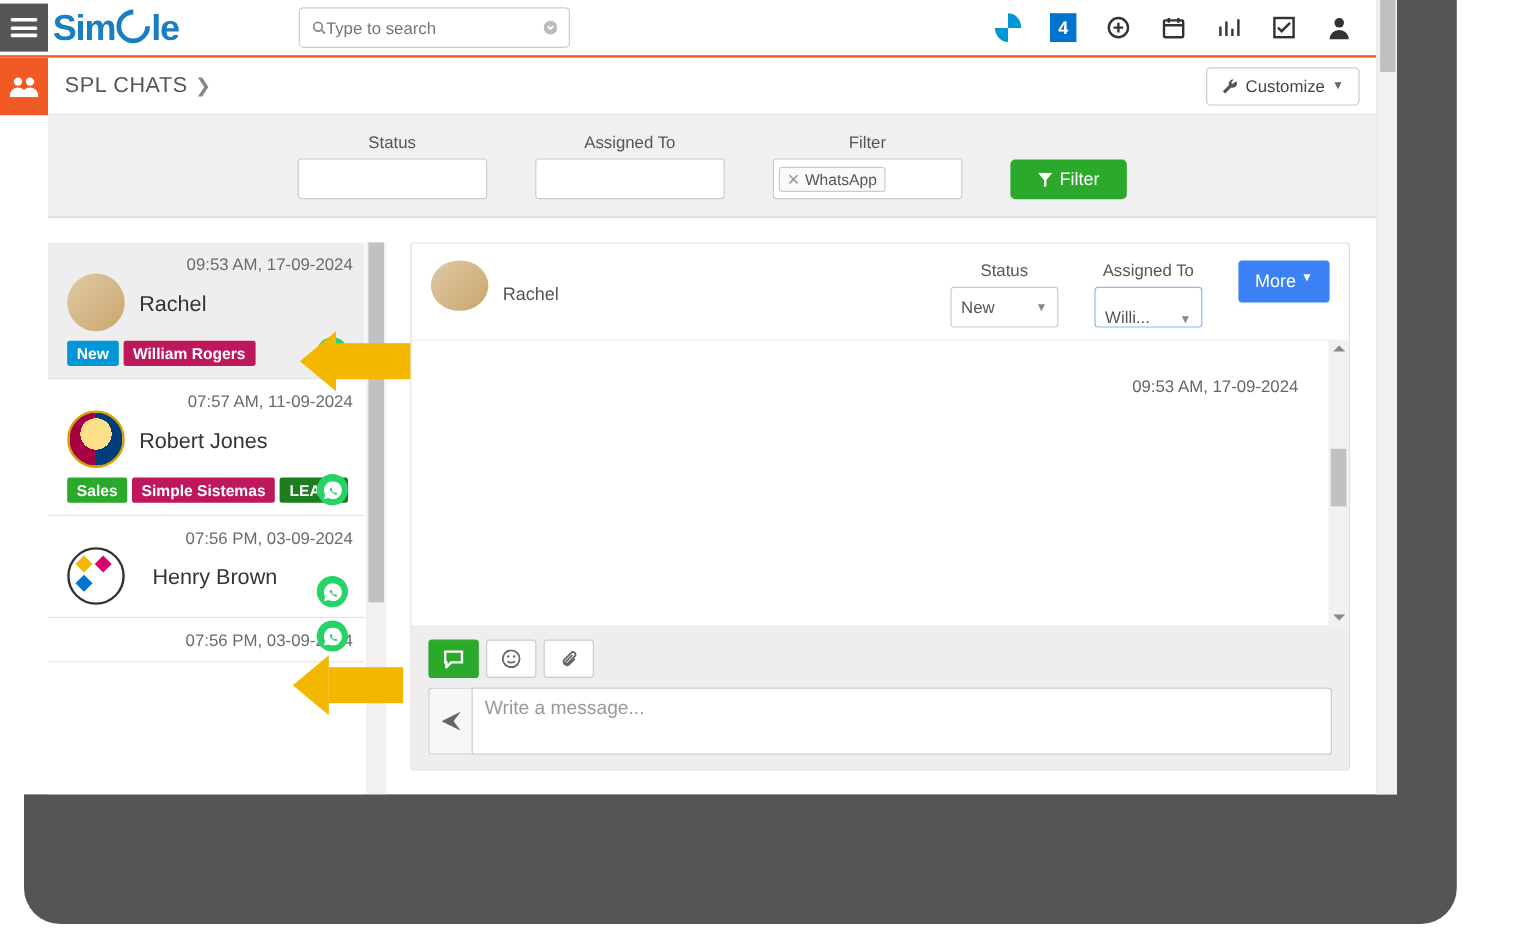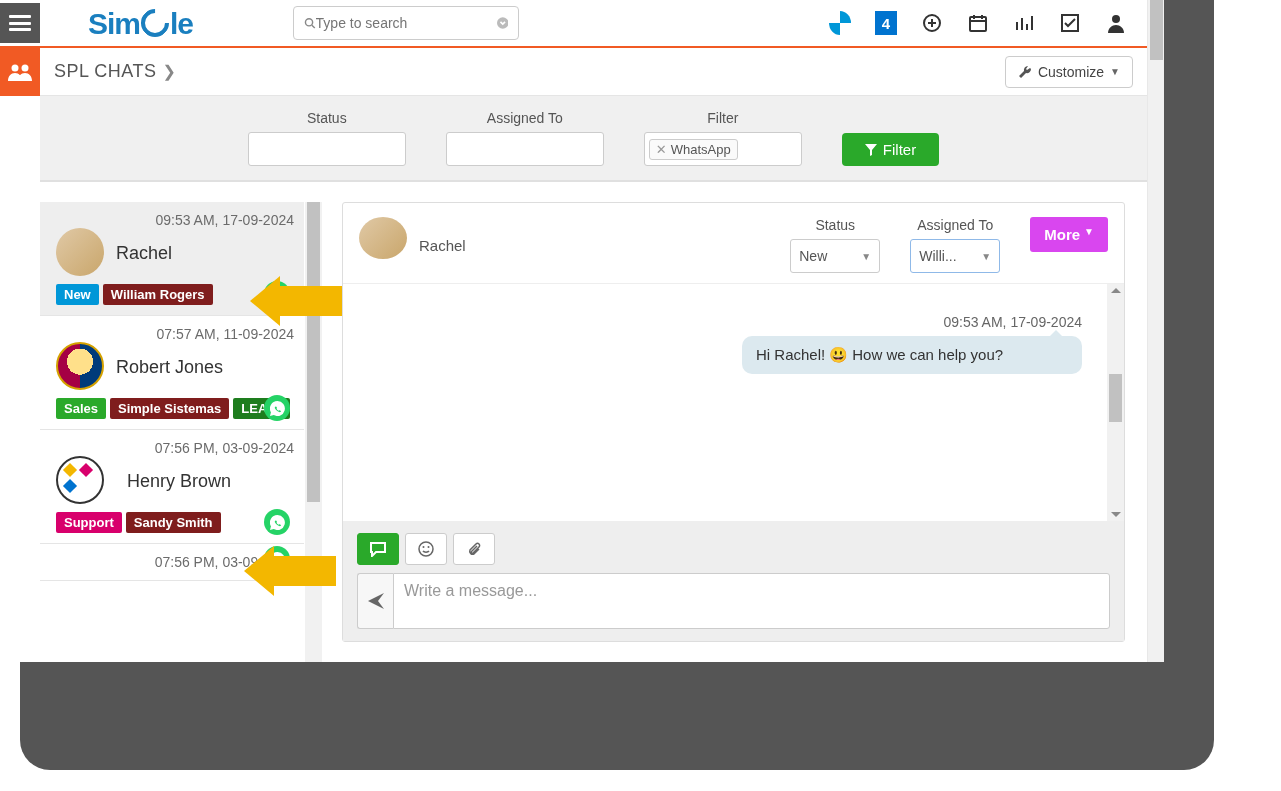--- a/index.html
+++ b/index.html
@@ -11,21 +11,21 @@
   .scrollbar-right .thumb { position:absolute; top:0; left:2px; width:13px; height:60px; background:#c1c1c1; border-radius:0; }
   .scrollbar-right .arrow-up, .scrollbar-right .arrow-down { position:absolute; left:4px; width:0;height:0;border-left:5px solid transparent;border-right:5px solid transparent; }
   .scrollbar-right .arrow-up { top:4px; border-bottom:5px solid #888; }
   .scrollbar-right .arrow-down { bottom:4px; border-top:5px solid #888; }
 
   
   .topbar { height:48px; display:flex; align-items:center; border-bottom:2px solid #f15a24; padding-right:20px; width:1147px; }
   .hamburger-btn { width:40px; height:40px; background:#555; display:flex; align-items:center; justify-content:center; cursor:pointer; margin-right:4px;}
   .hamburger-lines { width:22px; height:16px; display:flex; flex-direction:column; justify-content:space-between;}
   .hamburger-lines span{ display:block; height:3px; background:#fff; border-radius:1px;}
-  .logo { display:flex; align-items:baseline; font-size:30px; font-weight:600; letter-spacing:-1px; color:#1a7fbf; font-family: Arial, sans-serif; margin-left: 44px;}
+  .logo { display:flex; align-items:baseline; font-size:30px; font-weight:600; letter-spacing:-1px; color:#1a7fbf; font-family: Arial, sans-serif;}
   .logo .logo-p { display:inline-flex; align-items:center; justify-content:center; width:28px; height:28px; border:4px solid #1a7fbf; border-top-color:transparent; border-radius:50%; transform:rotate(45deg); margin:0 1px; position:relative; top:3px;}
   .search-wrap { margin-left:100px; width:226px; height:34px; border:1px solid #ccc; border-radius:4px; display:flex; align-items:center; padding:0 10px; color:#888;}
   .search-wrap input{ flex:1; border:none; outline:none; font-size:14px; background:transparent; color:#555;}
   .top-icons { margin-left:auto; display:flex; align-items:center; gap:24px; }
   .top-icon { width:22px; height:22px; display:flex; align-items:center; justify-content:center; font-size:20px; color:#333; cursor:pointer; position:relative;}
   .icon-chat { width:24px;height:24px;border-radius:50%;background:conic-gradient(#0097d8 0 25%, transparent 25% 50%, #0097d8 50% 75%, transparent 75%); display:flex;align-items:center;justify-content:center;}
   .icon-four { width:24px;height:24px;background:#0073cf;color:#fff;font-weight:bold;display:flex;align-items:center;justify-content:center;font-size:15px;}
 
   
   .content-row { display:flex; width:1147px; }
@@ -61,39 +61,39 @@
   .avatar { width:48px; height:48px; border-radius:50%; background:#ddd; display:flex; align-items:center; justify-content:center; overflow:hidden; font-size:11px; color:#555; flex:0 0 48px;}
   .avatar.barca { background:radial-gradient(circle at 50% 40%, #ffe08a 0 38%, transparent 38%), linear-gradient(90deg,#a50044 50%,#003b7a 50%); border:2px solid #d4a100;}
   .avatar.steelers { background:#fff; border:2px solid #333;}
   .avatar.steelers div{ width:30px;height:30px;display:grid;grid-template-columns:1fr 1fr;grid-template-rows:1fr 1fr;gap:2px;}
   .avatar.steelers span{width:10px;height:10px;transform:rotate(45deg);}
   .avatar.photo { background:linear-gradient(135deg,#e0c9a6,#c9a66b);}
   .avatar.man { background:linear-gradient(180deg,#f2d6c2 60%,#333 60%);}
   .chat-item .name { font-size:18px; color:#333; font-weight:500; margin-top:2px;}
   .tags { display:flex; flex-wrap:wrap; gap:4px; margin-top:8px;}
   .tag { padding:3px 8px; font-size:13px; font-weight:bold; color:#fff; border-radius:2px;}
-  .tag.blue{background:#0097d8;} .tag.gray{background:#7f1d1d;} .tag.green{background:#2aa92a;} .tag.darkgreen{background:#1e7d1e;} .tag.magenta{background:#d8006c;}
+  .tag.blue{background:#0097d8;} .tag.gray{background:#be185d;} .tag.green{background:#2aa92a;} .tag.darkgreen{background:#1e7d1e;} .tag.magenta{background:#d8006c;}
   .wa-badge { position:absolute; right:14px; bottom:8px; width:26px;height:26px;border-radius:50%;background:#25d366;display:flex;align-items:center;justify-content:center;color:#fff;font-size:15px;}
 
   .arrow-callout { position:absolute; width:92px; height:50px; z-index:5;}
   .arrow-callout .shaft{ position:absolute; right:0; top:10px; width:62px; height:30px; background:#f3b700;}
   .arrow-callout .head { position:absolute; left:0; top:0; width:0;height:0;border-top:25px solid transparent;border-bottom:25px solid transparent;border-right:30px solid #f3b700;}
 
   
   .chatpane { flex:1; margin:0 22px 0 20px; border:1px solid #ddd; border-radius:3px; background:#fff; display:flex; flex-direction:column; height:440px;}
   .chatpane-header { padding:14px 16px 10px 16px; display:flex; align-items:flex-start; gap:12px; border-bottom:1px solid #eee;}
   .chatpane-header .avatar{ width:42px;height:42px;}
   .hp-name { font-size:15px; color:#555; align-self:center;}
   .hp-fields { margin-left:auto; display:flex; gap:30px; align-items:flex-start;}
   .hp-field { display:flex; flex-direction:column; align-items:center; gap:6px;}
   .hp-field label{ font-size:14px; color:#555;}
   .select { width:90px; height:34px; border:1px solid #ccc; border-radius:3px; display:flex; align-items:center; padding:0 8px; justify-content:space-between; color:#555; cursor:pointer; background:#fff;}
-  .select.blue-border{ border-color:#8fb9e8;}
+  .select.blue-border{ border-color:#8fb9e8;align-items:flex-end;}
   .select .caret{font-size:10px;color:#888;}
-  .btn-blue { background:#d946ef; color:#fff; border:none; border-radius:3px; padding:9px 14px; font-size:15px; cursor:pointer; display:flex;align-items:flex-start; gap:4px; align-self:flex-start;font-weight:bold;}
+  .btn-blue { background:#3b82f6; color:#fff; border:none; border-radius:3px; padding:9px 14px; font-size:15px; cursor:pointer; display:flex;align-items:flex-start; gap:4px; align-self:flex-start;}
   .chatpane-body { flex:1; position:relative; background:#fff; padding:20px; }
   .chatpane-body-scroll { position:absolute; right:0; top:0; width:17px; height:100%; background:#f1f1f1;}
   .chatpane-body-scroll .arrow-up{ position:absolute; top:4px; left:4px; width:0;height:0;border-left:5px solid transparent;border-right:5px solid transparent;border-bottom:5px solid #888;}
   .chatpane-body-scroll .arrow-down{ position:absolute; bottom:4px; left:4px; width:0;height:0;border-left:5px solid transparent;border-right:5px solid transparent;border-top:5px solid #888;}
   .chatpane-body-scroll .thumb{position:absolute; top:90px; left:2px; width:13px; height:48px; background:#c1c1c1;}
   .msg-time { text-align:right; color:#666; font-size:14px; margin-right:22px; margin-top:10px;}
   .msg-bubble { margin-left:auto; margin-right:22px; margin-top:6px; max-width:340px; background:#dce9ef; color:#333; padding:10px 14px; border-radius:10px; font-size:15px; position:relative;}
   .msg-bubble::after{ content:""; position:absolute; top:-6px; right:18px; width:0;height:0;border-left:8px solid transparent;border-right:8px solid transparent;border-bottom:8px solid #dce9ef;}
   .composer-wrap { background:#eee; padding:12px 14px;}
   .composer-tabs { display:flex; gap:6px; margin-bottom:8px;}
@@ -276,24 +276,20 @@
                     <div class="avatar steelers">
                       <div>
                         <span style="background: rgb(243, 183, 0);"></span>
                         <span style="background: rgb(216, 0, 108);"></span>
                         <span style="background: rgb(0, 115, 207);"></span>
                         <span></span>
                       </div>
                     </div>
                     <div class="name">Henry Brown</div>
                   </div>
-                  <div class="tags">
-                    <span class="tag magenta">Support</span>
-                    <span class="tag gray">Sandy Smith</span>
-                  </div>
                   <div class="wa-badge">
                     <svg width="15" height="15" viewBox="0 0 16 16">
                       <path d="M8 0a8 8 0 00-7 12L0 16l4-1a8 8 0 104-15zm4 11c-.2.5-1 .9-1.5.9-1.3 0-4.2-2-5.3-4.2-.3-.6 0-1.2.4-1.5l.6-.4c.2-.1.4 0 .5.2l.7 1.3c.1.2 0 .4-.1.5l-.4.4c.5 1 1.4 1.8 2.4 2.3l.4-.5c.1-.2.4-.2.6-.1l1.3.7c.2.1.3.3.2.5z" fill="#fff"></path>
                     </svg>
                   </div>
                 </div>
                 <div class="chat-item">
                   <div class="time">07:56 PM, 03-09-2024</div>
                   <div class="wa-badge">
                     <svg width="15" height="15" viewBox="0 0 16 16">
@@ -336,23 +332,20 @@
               </div>
             </div>
             <button class="btn-blue">
               <span>More</span>
               <span style="font-size:10px">▼</span>
             </button>
           </div>
         </div>
         <div class="chatpane-body">
           <div class="msg-time">09:53 AM, 17-09-2024</div>
-          <div class="msg-bubble">
-            <span>Hi Rachel! 😃 How we can help you?</span>
-          </div>
           <div class="chatpane-body-scroll">
             <div class="arrow-up"></div>
             <div class="thumb"></div>
             <div class="arrow-down"></div>
           </div>
         </div>
         <div class="composer-wrap">
           <div class="composer-tabs">
             <div class="ctab active">
               <svg width="18" height="16" viewBox="0 0 18 16">

